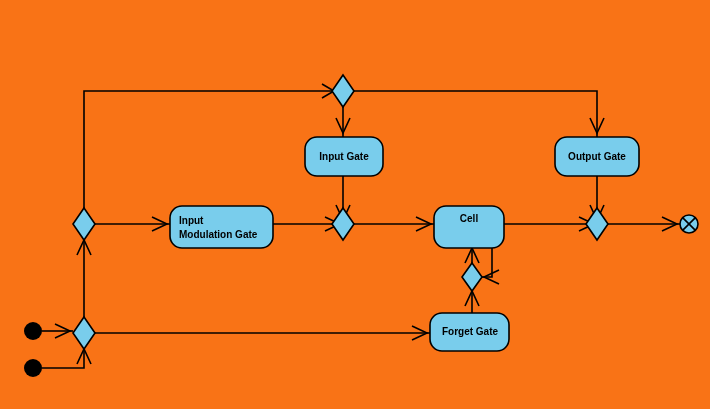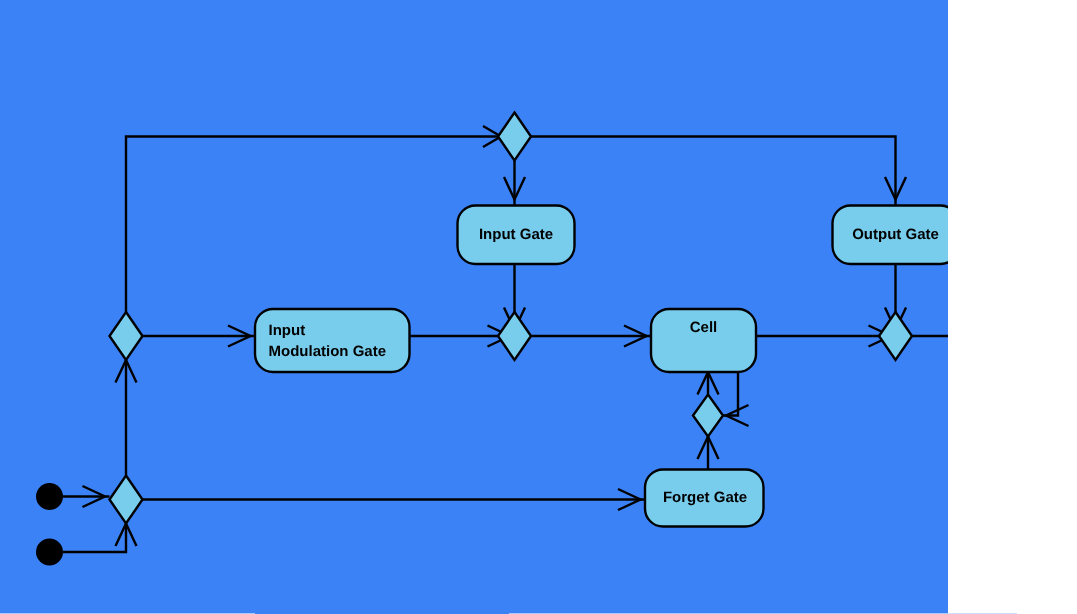--- a/index.html
+++ b/index.html
@@ -6,23 +6,23 @@
   html, body {
     margin: 0;
     padding: 0;
     background: #ffffff;
   }
   body {
     font-family: "Liberation Sans", sans-serif;
   }
   #canvas {
     position: relative;
-    width: 632px;
+    width: 710px;
     height: 409px;
-    background: #3b82f6;
+    background: #f97316;
     overflow: hidden;
   }
   #diagram-svg {
     position: absolute;
     top: 0;
     left: 0;
     width: 718px;
     height: 409px;
     display: block;
   }

